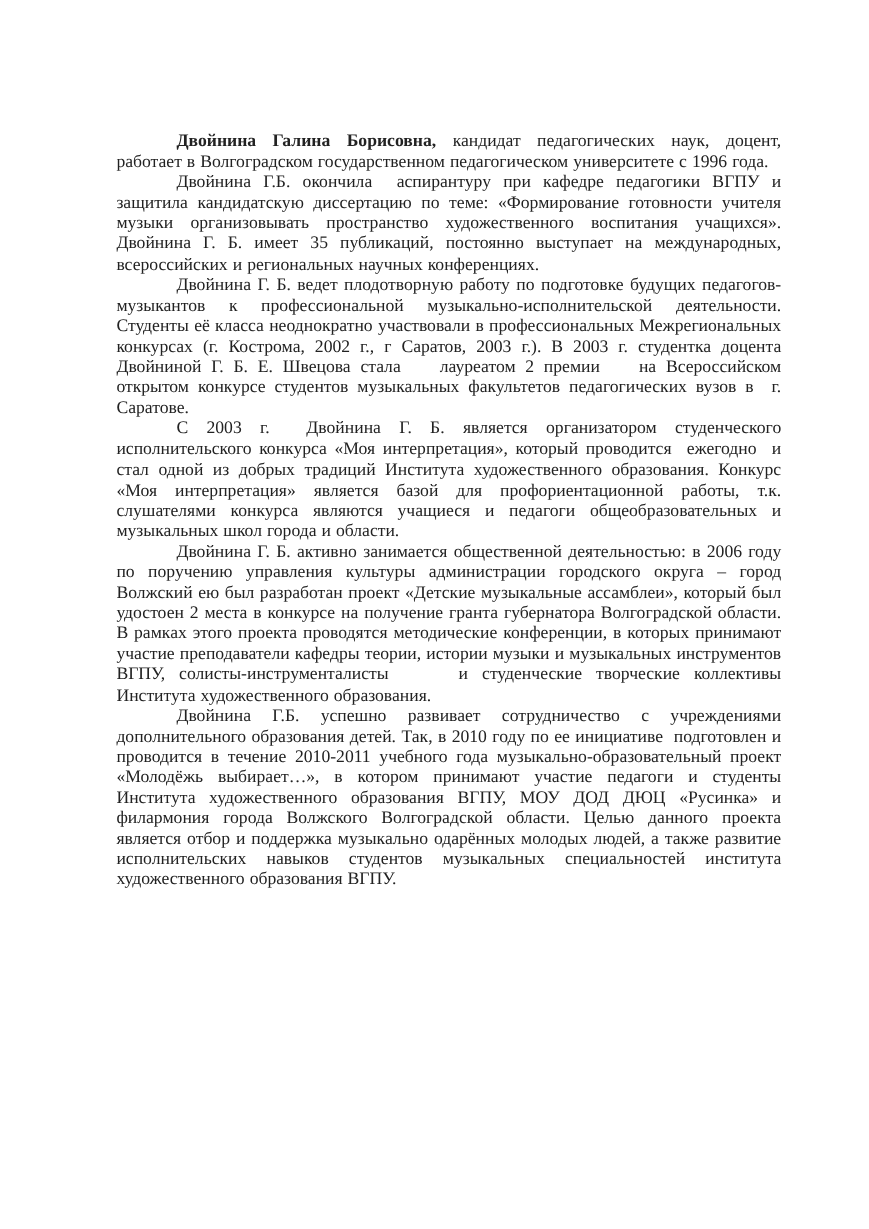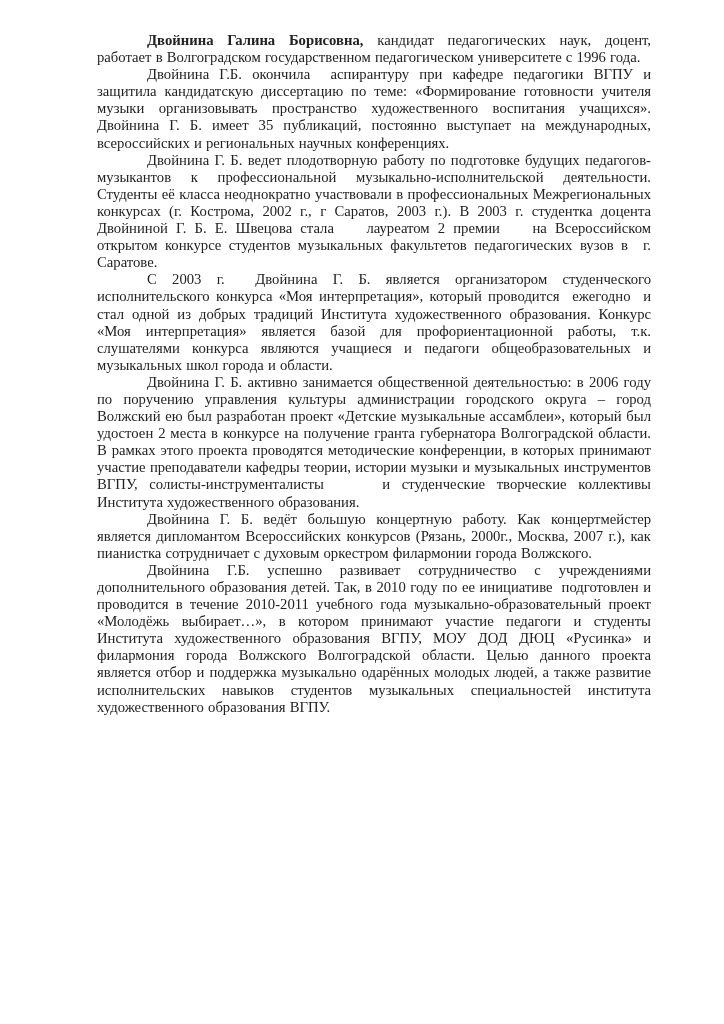--- a/index.html
+++ b/index.html
@@ -10,21 +10,21 @@
     body {
       width: 724px;
       height: 1024px;
       overflow: hidden;
     }
     .page {
       box-sizing: border-box;
       width: 668px;
       height: 1024px;
       background: #ffffff;
-      padding: 32px 17px 20px 97px;
+      padding: 110px 17px 20px 97px;
       font-family: "Liberation Serif", "DejaVu Serif", serif;
       font-size: 14.7px;
       line-height: 17.1px;
       color: #222222;
       text-align: justify;
     }
     .page p {
       margin: 0;
       text-indent: 50px;
       white-space: pre-wrap; 
@@ -41,17 +41,16 @@
   <p><span class="bold">Двойнина Галина Борисовна,</span><span> кандидат педагогических наук, доцент, работает в Волгоградском государственном педагогическом университете с 1996 года.</span></p>
 
   <p>Двойнина Г.Б. окончила  аспирантуру при кафедре педагогики ВГПУ и  защитила кандидатскую диссертацию по теме: «Формирование готовности учителя музыки организовывать пространство художественного воспитания учащихся». Двойнина Г. Б. имеет 35 публикаций, постоянно выступает на международных, всероссийских и региональных научных конференциях.</p>
 
   <p>Двойнина Г. Б. ведет плодотворную работу по подготовке будущих педагогов-музыкантов к профессиональной музыкально-исполнительской деятельности. Студенты её класса неоднократно участвовали в профессиональных Межрегиональных конкурсах (г. Кострома, 2002 г., г Саратов, 2003 г.). В 2003 г. студентка доцента Двойниной Г. Б. Е. Швецова стала    лауреатом 2 премии    на Всероссийском открытом конкурсе студентов музыкальных факультетов педагогических вузов в  г. Саратове.</p>
 
   <p>С 2003 г.  Двойнина Г. Б. является организатором студенческого исполнительского конкурса «Моя интерпретация», который проводится  ежегодно  и стал одной из добрых традиций Института художественного образования. Конкурс «Моя интерпретация» является базой для профориентационной работы, т.к. слушателями конкурса являются учащиеся и педагоги общеобразовательных и музыкальных школ города и области.</p>
 
   <p>Двойнина Г. Б. активно занимается общественной деятельностью: в 2006 году по поручению управления культуры администрации городского округа – город Волжский ею был разработан проект «Детские музыкальные ассамблеи», который был удостоен 2 места в конкурсе на получение гранта губернатора Волгоградской области. В рамках этого проекта проводятся методические конференции, в которых принимают участие преподаватели кафедры теории, истории музыки и музыкальных инструментов ВГПУ, солисты-инструменталисты     и студенческие творческие коллективы Института художественного образования.</p>
 
-  <p>Двойнина Г. Б. ведёт большую концертную работу. Как концертмейстер является дипломантом Всероссийских конкурсов (Рязань, 2000г., Москва, 2007 г.), как пианистка сотрудничает с духовым оркестром филармонии города Волжского.</p>
 
   <p>Двойнина Г.Б. успешно развивает сотрудничество с учреждениями дополнительного образования детей. Так, в 2010 году по ее инициативе  подготовлен и проводится в течение 2010-2011 учебного года музыкально-образовательный проект «Молодёжь выбирает…», в котором принимают участие педагоги и студенты Института художественного образования ВГПУ, МОУ ДОД ДЮЦ «Русинка» и филармония города Волжского Волгоградской области. Целью данного проекта является отбор и поддержка музыкально одарённых молодых людей, а также развитие  исполнительских навыков студентов музыкальных специальностей института художественного образования ВГПУ.</p>
 
 </div>
 
 </body></html>

